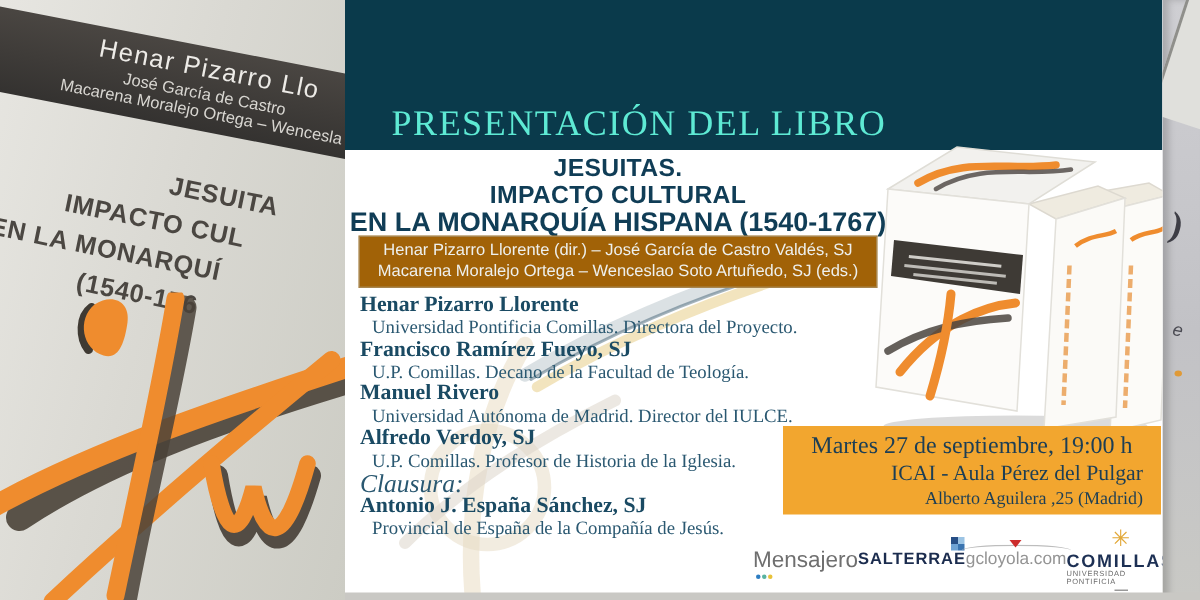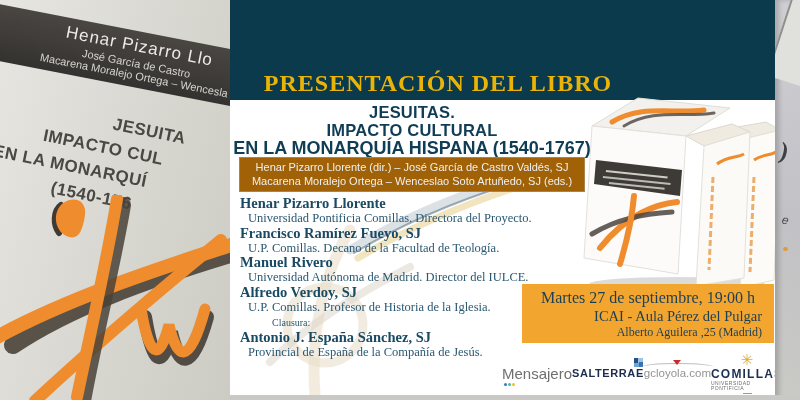--- a/index.html
+++ b/index.html
@@ -18,35 +18,35 @@
   .band-l3 { font-size:11px; color:#d8d6d1; }
   .cover-title { position:absolute; left:0; top:88px; width:320px; transform:rotate(11.5deg);
     transform-origin:0 0; font-weight:bold; color:#4b4742; line-height:25px; font-size:17px;
     letter-spacing:0.5px; white-space:nowrap; }
   .ct1{ margin-left:118px; } .ct2{ margin-left:52px; } .ct3{ margin-left:6px; } .ct4{ margin-left:70px; }
   .cover-swoosh { position:absolute; left:-5px; top:195px; }
 
   
   .panel { position:absolute; left:230px; top:0; width:545px; height:400px; background:#ffffff; overflow:hidden; }
   .panel-top { position:absolute; top:0; left:0; width:100%; height:100px; background:#0a3a4b; }
-  .heading { position:absolute; bottom:3px; left:12px; width:392px; text-align:center; color:#eab308;
-    font-family:"Liberation Serif", serif; font-size:24px; letter-spacing:1px;font-weight:bold; }
+  .heading { position:absolute; bottom:3px; left:0; width:392px; text-align:center; color:#5eead4;
+    font-family:"Liberation Serif", serif; font-size:24px; letter-spacing:1px; }
   .panel-body { position:absolute; top:100px; left:0; width:100%; height:300px; z-index:2; }
   .watermark { position:absolute; left:0; top:0; pointer-events:none; }
   .title-block { position:absolute; top:3px; left:0; width:364px; text-align:center; color:#103d56; font-weight:bold; }
   .tl1,.tl2 { font-size:16.5px; line-height:18px; letter-spacing:0.2px; }
   .tl3 { font-size:18px; line-height:19px; }
   .editors { position:absolute; top:57px; left:9px; width:344px; background:#a16207; color:#eef0ee;
     text-align:center; font-size:11px; line-height:13.5px; padding:3px 0 3px;
     border:1px solid rgba(180,200,210,.35); }
   .speakers { position:absolute; top:96px; left:10px; width:310px; font-family:"Liberation Serif", serif; }
   .sp-name { font-size:14.5px; font-weight:bold; color:#1a4a63; line-height:15px; }
   .sp-role { font-size:12.5px; color:#2a5871; line-height:14.5px; padding-left:8px; }
   .dialogue { font-size:14.5px; font-weight:bold; color:#1a4a63; line-height:16px; margin-top:1px; }
-  .clausura { font-size:10px; color:#2a5871; line-height:15px; margin-top:1px;margin-left:32px; }
+  .clausura { font-size:17px; font-style:italic; color:#2a5871; line-height:15px; margin-top:1px; }
 
   .banner { position:absolute; top:184px; left:292px; width:252px; height:59px; background:#f2a62f;
     color:#1c3e55; font-family:"Liberation Serif", serif; z-index:3; }
   .bn1 { font-size:16px; text-align:center; margin-top:5px; }
   .bn2 { font-size:14.5px; text-align:right; padding-right:12px; margin-top:1px; }
   .bn3 { font-size:12px; text-align:right; padding-right:12px; }
 
   .logos { position:absolute; top:252px; left:272px; width:270px; height:42px;
     display:flex; align-items:center; justify-content:space-between; z-index:3; }
   .logo-mensajero { position:relative; font-size:15px; color:#6f6f6f; }

